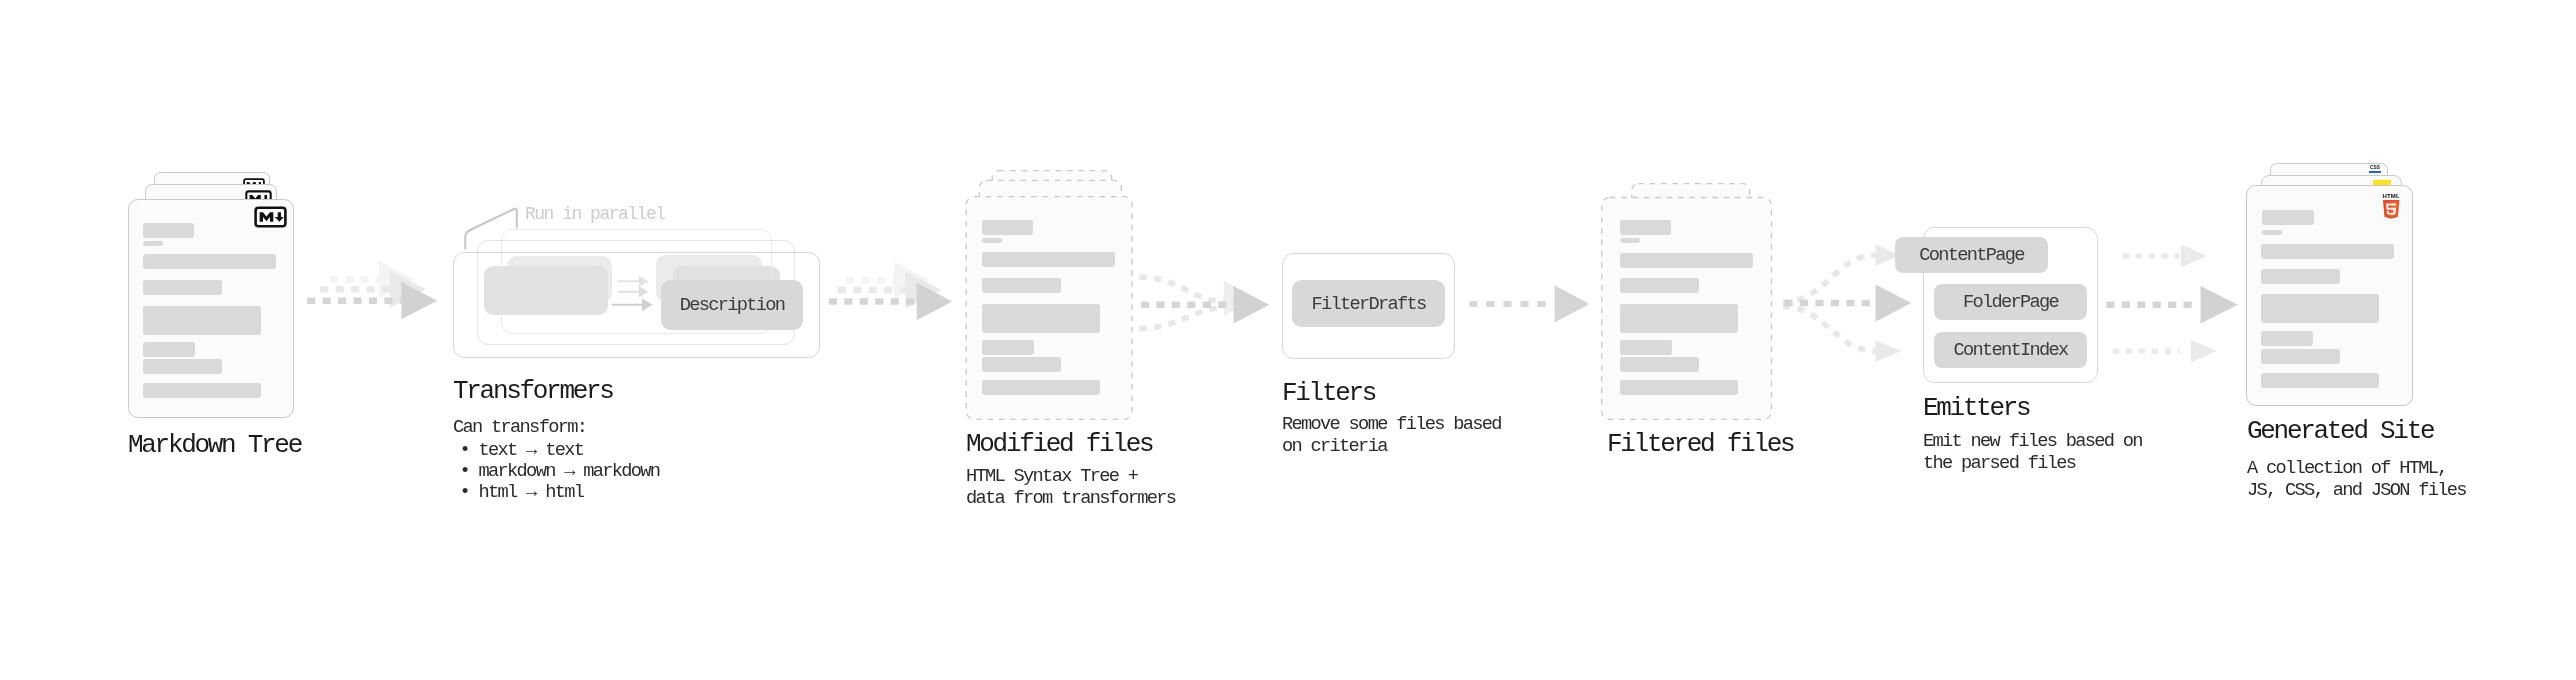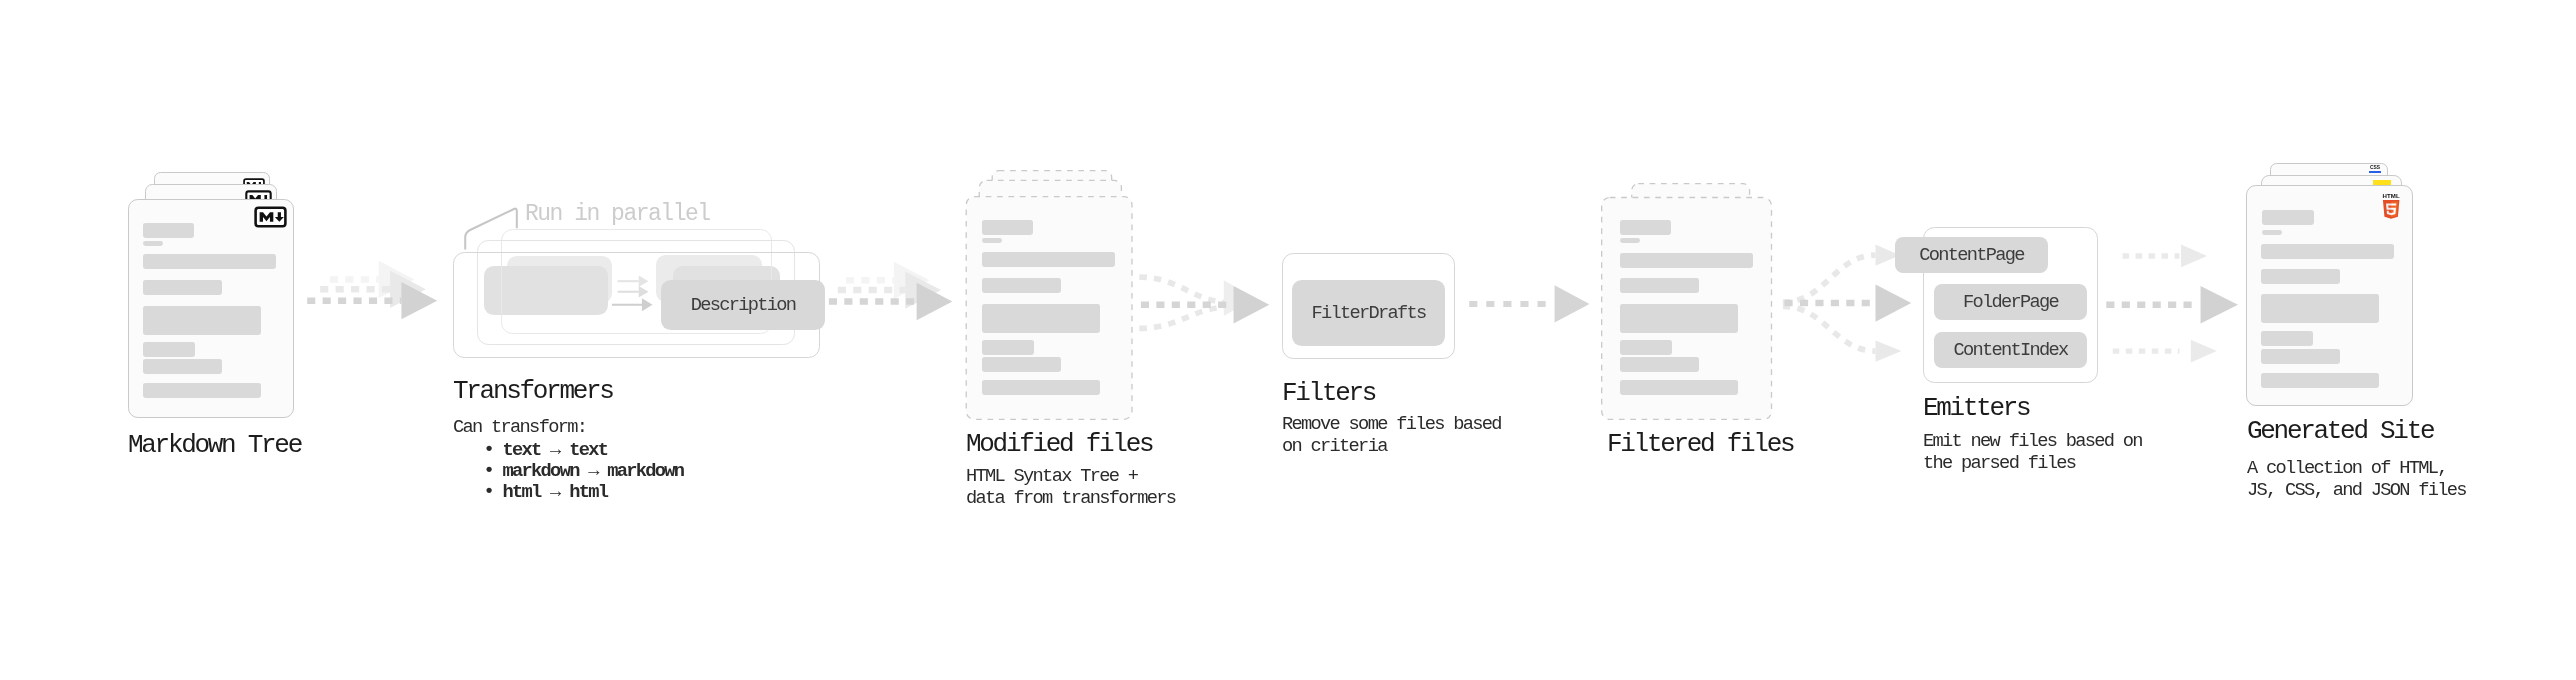--- a/index.html
+++ b/index.html
@@ -115,52 +115,52 @@
 <div class="bar" style="left:143px;top:223px;width:51px;height:14.6px;"></div>
 <div class="bar" style="left:143px;top:241px;width:19.5px;height:4.9px;"></div>
 <div class="bar" style="left:143px;top:254px;width:133px;height:15.4px;"></div>
 <div class="bar" style="left:143px;top:280px;width:79px;height:15.4px;"></div>
 <div class="bar" style="left:143px;top:306px;width:118px;height:29px;"></div>
 <div class="bar" style="left:143px;top:342px;width:52px;height:14.6px;"></div>
 <div class="bar" style="left:143px;top:359px;width:79px;height:15.4px;"></div>
 <div class="bar" style="left:143px;top:383px;width:118px;height:14.6px;"></div>
 <div class="cap" style="left:128px;top:432px;">Markdown Tree</div>
 
-<div class="abs" style="left:525px;top:205px;font-size:23px;line-height:18px;letter-spacing:-1.5px;color:#cccccc;white-space:pre;">Run in parallel</div>
+<div class="abs" style="left:525px;top:205px;font-size:18px;line-height:18px;letter-spacing:-1.5px;color:#cccccc;white-space:pre;">Run in parallel</div>
 
 <div class="gbtn" style="left:507px;top:256px;width:105px;height:47px;background:#ebebeb;"></div>
 <div class="gbtn" style="left:656px;top:255px;width:106px;height:47px;background:#ebebeb;"></div>
 <div class="gbtn" style="left:484px;top:266px;width:124px;height:49px;background:#e1e1e1;"></div>
 <div class="gbtn" style="left:673px;top:266px;width:107px;height:49px;background:#e1e1e1;"></div>
 
 <div class="box" style="left:501px;top:229px;width:271px;height:105px;border-color:#e9e9e9;"></div>
 <div class="box" style="left:477px;top:240px;width:318px;height:105px;border-color:#e4e4e4;"></div>
 <div class="box" style="left:453px;top:252px;width:367px;height:106px;border-color:#d6d6d6;"></div>
 
-<div class="btn" style="left:661px;top:280px;width:164px;height:50px;">Description</div>
+<div class="btn" style="left:661px;top:280px;width:142px;height:50px;">Description</div>
 <div class="cap" style="left:453px;top:378px;">Transformers</div>
 <div class="small" style="left:453px;top:416px;">Can transform:</div>
-<div class="small" style="left:474px;top:440px;line-height:21px;font-weight:bold;"> • text → text
+<div class="small" style="left:450px;top:440px;line-height:21px;"> • text → text
  • markdown → markdown
  • html → html</div>
 
 <div class="bar" style="left:982px;top:220px;width:51px;height:14.6px;"></div>
 <div class="bar" style="left:982px;top:238px;width:19.5px;height:4.9px;"></div>
 <div class="bar" style="left:982px;top:252px;width:133px;height:15.4px;"></div>
 <div class="bar" style="left:982px;top:278px;width:79px;height:15.4px;"></div>
 <div class="bar" style="left:982px;top:304px;width:118px;height:29px;"></div>
 <div class="bar" style="left:982px;top:340px;width:52px;height:14.6px;"></div>
 <div class="bar" style="left:982px;top:357px;width:79px;height:15.4px;"></div>
 <div class="bar" style="left:982px;top:380px;width:118px;height:14.6px;"></div>
 <div class="cap" style="left:966px;top:431px;">Modified files</div>
 <div class="small" style="left:966px;top:465px;">HTML Syntax Tree +
 data from transformers</div>
 
 <div class="box" style="left:1282px;top:253px;width:173px;height:106px;border-color:#d6d6d6;"></div>
-<div class="btn" style="left:1292px;top:280px;width:153px;height:66px;">FilterDrafts</div>
+<div class="btn" style="left:1292px;top:280px;width:153px;height:47px;">FilterDrafts</div>
 <div class="cap" style="left:1282px;top:380px;">Filters</div>
 <div class="small" style="left:1282px;top:413px;">Remove some files based
 on criteria</div>
 
 <div class="bar" style="left:1620px;top:220px;width:51px;height:14.6px;"></div>
 <div class="bar" style="left:1620px;top:238px;width:19.5px;height:4.9px;"></div>
 <div class="bar" style="left:1620px;top:253px;width:133px;height:15.4px;"></div>
 <div class="bar" style="left:1620px;top:278px;width:79px;height:15.4px;"></div>
 <div class="bar" style="left:1620px;top:304px;width:118px;height:29px;"></div>
 <div class="bar" style="left:1620px;top:340px;width:52px;height:14.6px;"></div>

